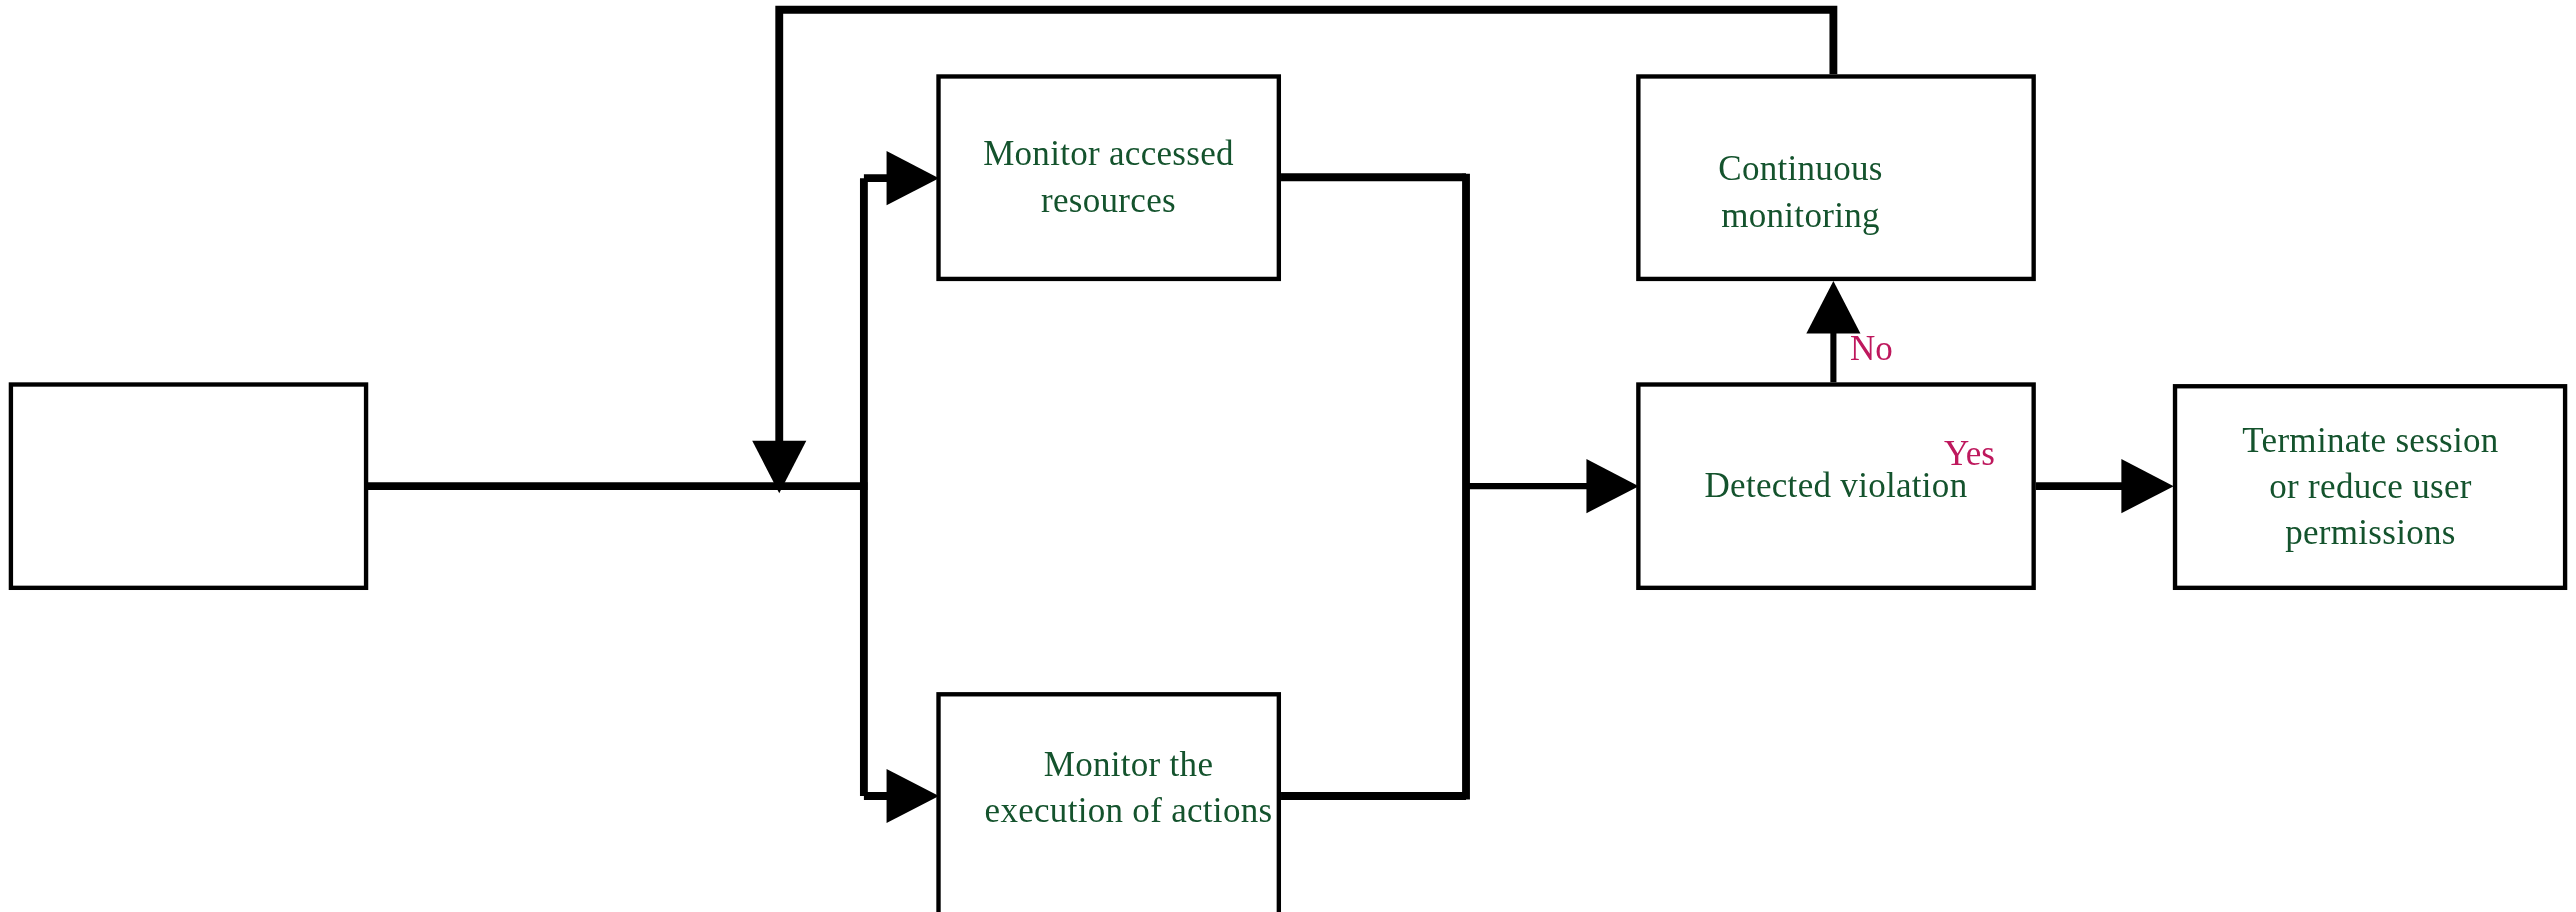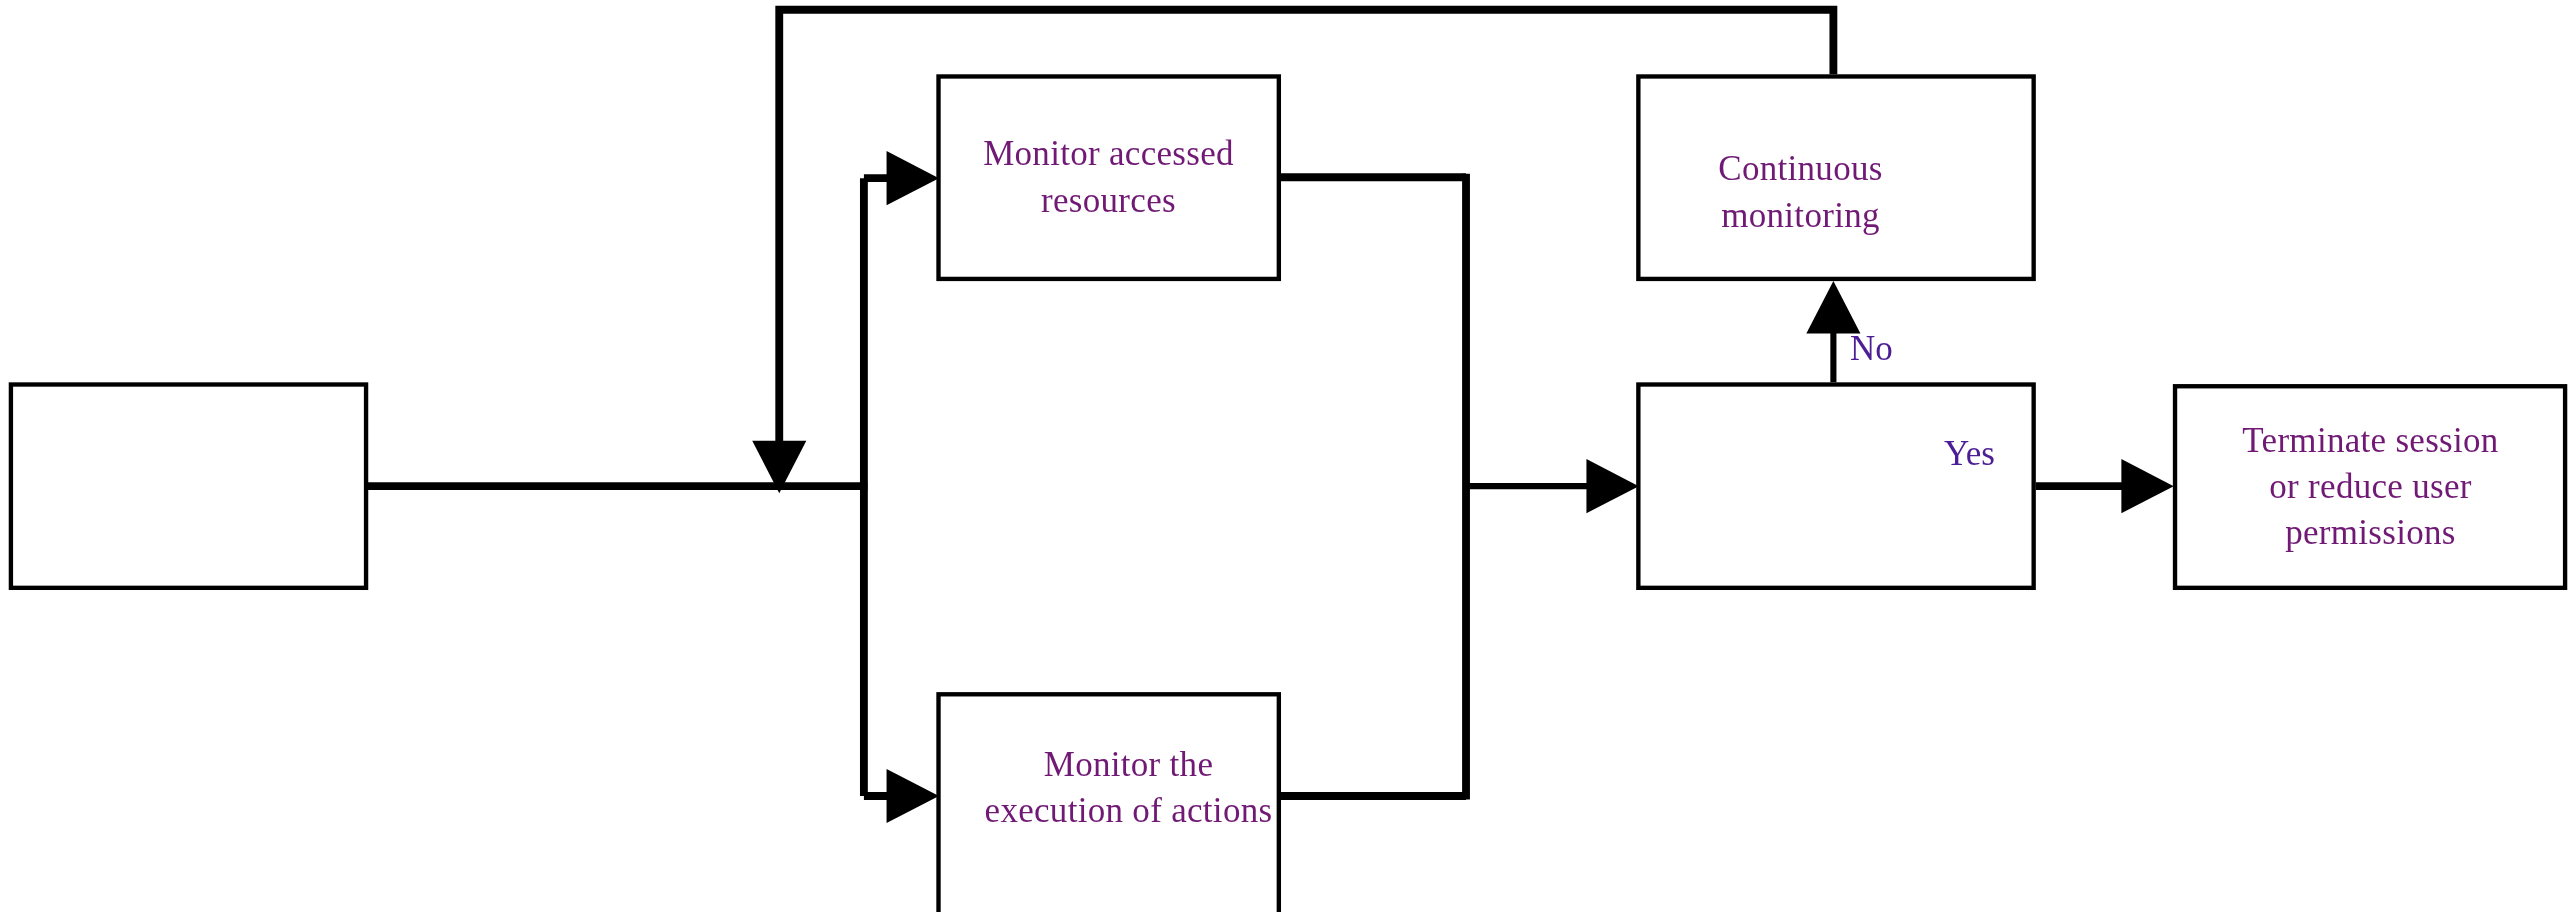--- a/index.html
+++ b/index.html
@@ -46,31 +46,31 @@
   .arrow-head {
     fill: #000000;
     stroke: none;
   }
   .node-label {
     position: absolute;
     display: flex;
     align-items: center;
     justify-content: center;
     text-align: center;
-    color: #701a75;
+    color: #14532d;
     font-family: "Liberation Serif", "DejaVu Serif", serif;
     font-size: 35px;
     line-height: 1.32;
     letter-spacing: 0.3px;
     white-space: pre-line;
     pointer-events: none;
   }
   .edge-label {
     position: absolute;
-    color: #4c1d95;
+    color: #be185d;
     font-family: "Liberation Serif", "DejaVu Serif", serif;
     font-size: 35px;
     line-height: 1.1;
     white-space: nowrap;
   }
 </style>
 </head>
 <body>
 
 <div id="diagram-root">
@@ -119,20 +119,21 @@
 
   <div class="node-label" style="left:938px; top:76px; width:341px; height:203px;">Monitor accessed
 resources</div>
 
   <div class="node-label" style="left:938px; top:694px; width:341px; height:188px;padding-left:20px;">Monitor the
 execution of actions</div>
 
   <div class="node-label" style="left:1638px; top:91px; width:325px; height:203px;">Continuous
 monitoring</div>
 
+  <div class="node-label" style="left:1638px; top:384px; width:396px; height:204px;">Detected violation</div>
 
   <div class="node-label" style="left:2175px; top:386px; width:391px; height:202px;">Terminate session
 or reduce user
 permissions</div>
 
   <div class="edge-label" style="left:1850px; top:330px;">No</div>
 
   <div class="edge-label" style="left:1944px; top:435px;">Yes</div>
 
 </div>

